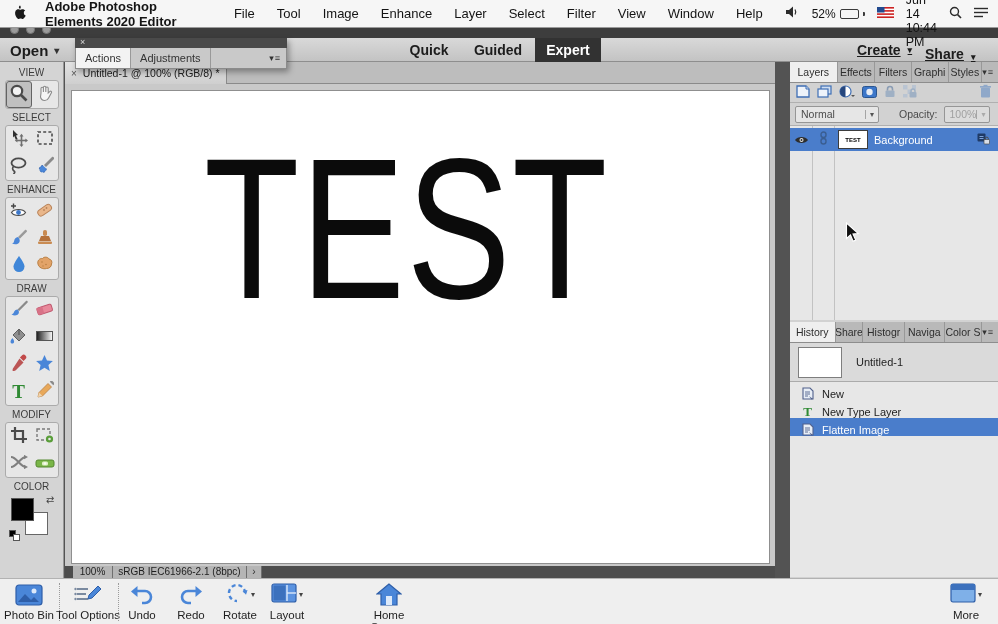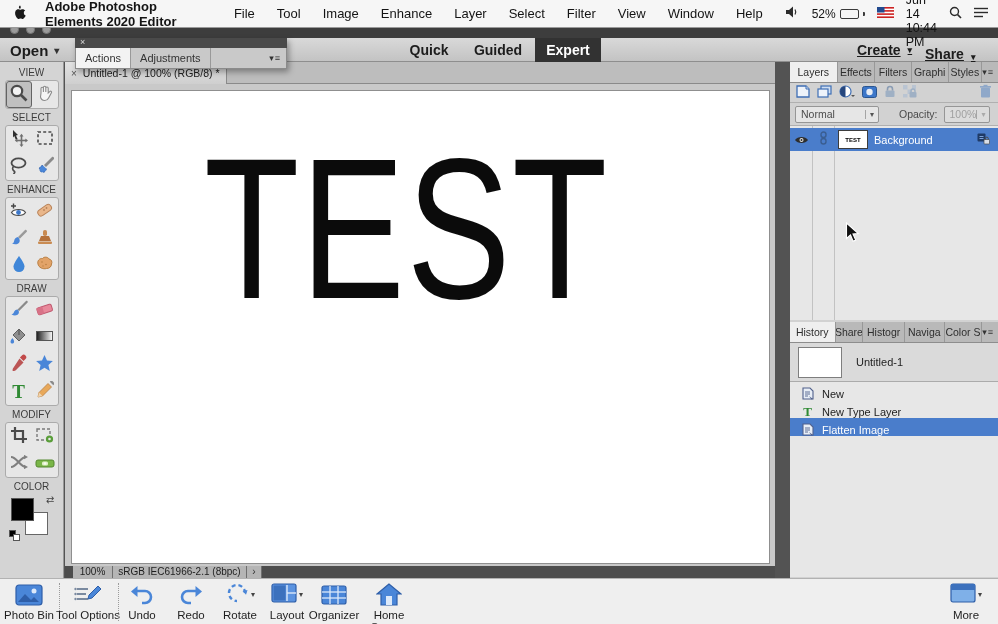--- a/index.html
+++ b/index.html
@@ -613,34 +613,20 @@
         <span><svg width="26" height="20" viewBox="0 0 26 20">
             <rect x="1" y="1" width="24" height="18" rx="2" fill="#5b93e0" stroke="#2e5ea8" stroke-width="1.2"></rect>
             <rect x="2.5" y="2.5" width="12" height="15" fill="#3c71bd"></rect>
             <line x1="16" y1="2" x2="16" y2="18" stroke="#dce9fa" stroke-width="1.4"></line>
             <line x1="16" y1="10" x2="25" y2="10" stroke="#dce9fa" stroke-width="1.4"></line>
           </svg></span>
         <span class="tiny-caret">▾</span>
       </div>
     <div class="tlabel">Layout</div>
   </div>
-  <div class="tb-btn" style="left:299px">
-    <div class="ticon">
-        <svg width="26" height="20" viewBox="0 0 26 20">
-          <rect x="1" y="1" width="24" height="18" rx="2" fill="#4a86d8" stroke="#2e5ea8" stroke-width="1.2"></rect>
-          <g stroke="#dce9fa" stroke-width="1.3">
-            <line x1="1" y1="7" x2="25" y2="7"></line>
-            <line x1="1" y1="13" x2="25" y2="13"></line>
-            <line x1="9" y1="1" x2="9" y2="19"></line>
-            <line x1="17" y1="1" x2="17" y2="19"></line>
-          </g>
-        </svg>
-      </div>
-    <div class="tlabel">Organizer</div>
-  </div>
   <div class="tb-btn" style="left:354px">
     <div class="ticon">
         <svg width="26" height="24" viewBox="0 0 26 24">
           <path d="M13 1L1 11h4v11h16V11h4z" fill="#4a86d8" stroke="#2e5ea8" stroke-width="1.2"></path>
           <rect x="10" y="13" width="6" height="9" fill="#dce9fa"></rect>
         </svg>
       </div>
     <div class="tlabel">Home Screen</div>
   </div>
   <div class="tb-btn" style="left:931px">

